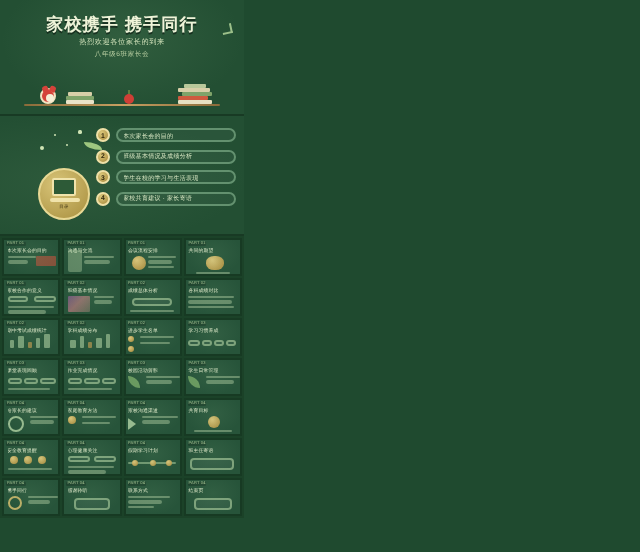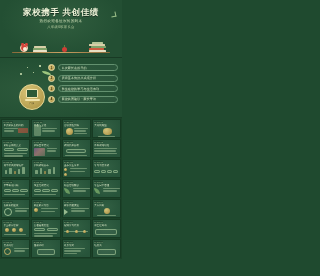--- a/index.html
+++ b/index.html
@@ -103,21 +103,21 @@
   .dot{ position:absolute; border-radius:50%; }
   .photo{ position:absolute; background:linear-gradient(135deg,#6b5a7a,#8d6f6a 45%,#5d6b55); border-radius:.5px; }
   .gold{ background:radial-gradient(circle at 35% 30%, #d9c479, #a2873a); }
 </style>
 </head>
 <body>
 
 <div class="page">
 
   <section class="cover">
-    <div class="cover-title">家校携手  共创佳绩</div>
+    <div class="cover-title">家校携手  携手同行</div>
     <div class="cover-sub1">热烈欢迎各位家长的到来</div>
     <div class="cover-sub2">八年级6班家长会</div>
     <div class="cover-mark"></div>
 
     <div class="desk-items">
       <div class="clock">
           <div class="clockface"></div>
         </div>
       <div class="bk bk1"></div>
       <div class="bk bk2"></div>

